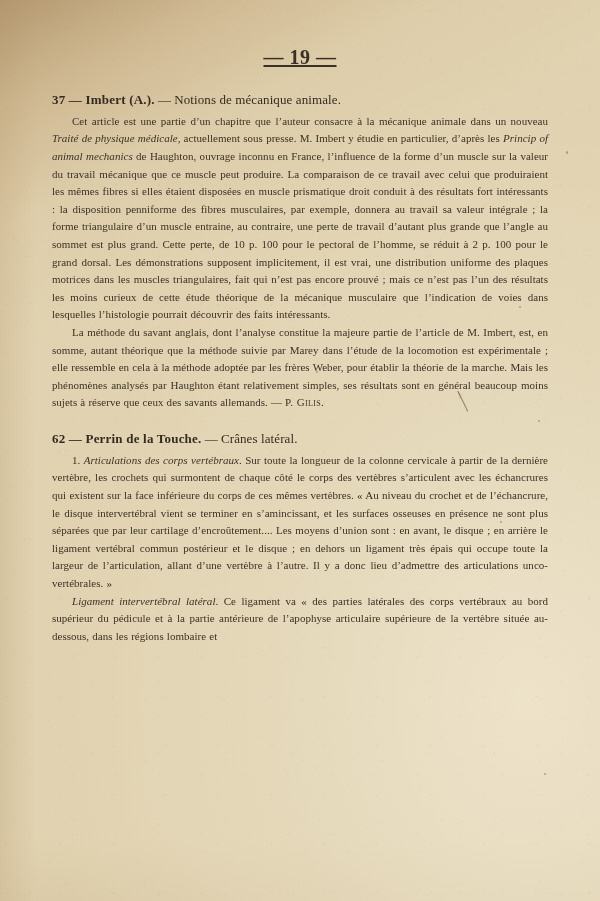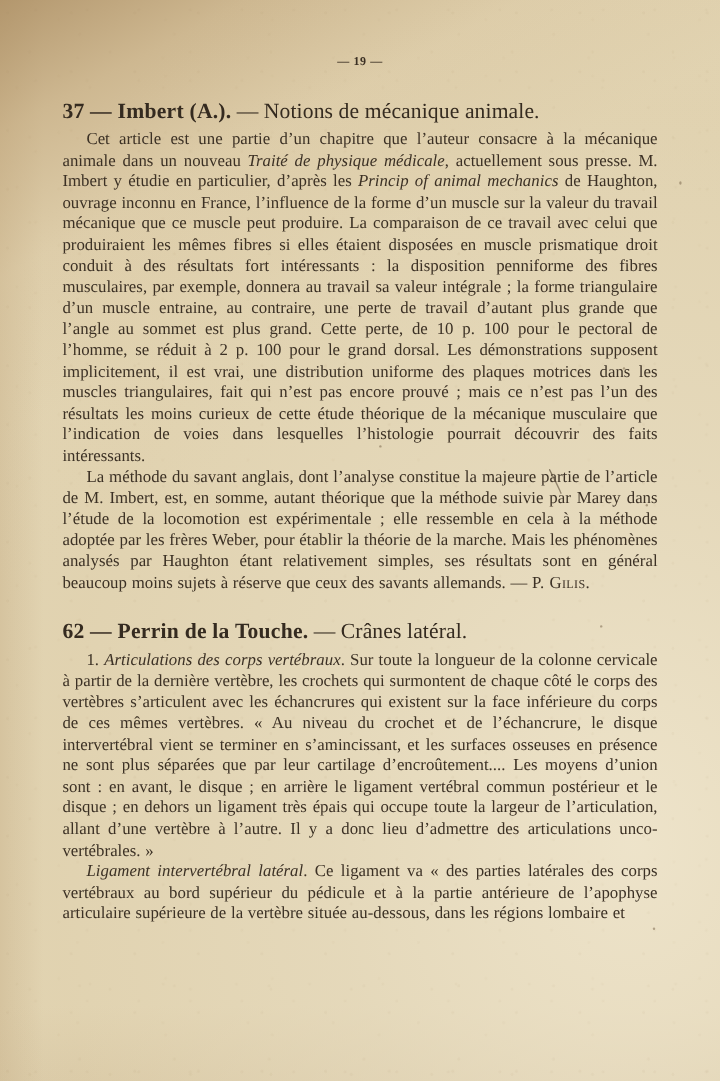--- a/index.html
+++ b/index.html
@@ -53,47 +53,48 @@
 
   .content {
     position: absolute;
     left: 52px;
     top: 46px;
     width: 496px;
   }
 
   .folio {
     text-align: center;
-    font-size: 10px;
+    font-size: 20px;
     font-weight: bold;
     letter-spacing: 0.5px;
     color: #3b3024;
     margin: 0 0 22px 0;
+    text-decoration: underline;
   }
 
   .entry { margin: 0 0 2px 0; }
 
   .entry-heading {
-    font-size: 18px;
+    font-size: 13px;
     line-height: 1.45;
     margin: 0 0 3px 0;
     color: #352b20;
   }
   .entry-heading .ref {
     font-weight: bold;
     letter-spacing: 0.2px;
   }
   .entry-heading .subject {
     font-weight: normal;
     letter-spacing: 0.1px;
   }
 
   p.body {
     margin: 0;
-    font-size: 14px;
+    font-size: 11px;
     line-height: 17.6px;
     text-align: justify;
     text-justify: inter-word;
     text-indent: 20px;
     color: #3c3125;
     letter-spacing: 0.02px;
     word-spacing: 0.4px;
   }
 
   p.body + p.body { margin-top: 0; }

